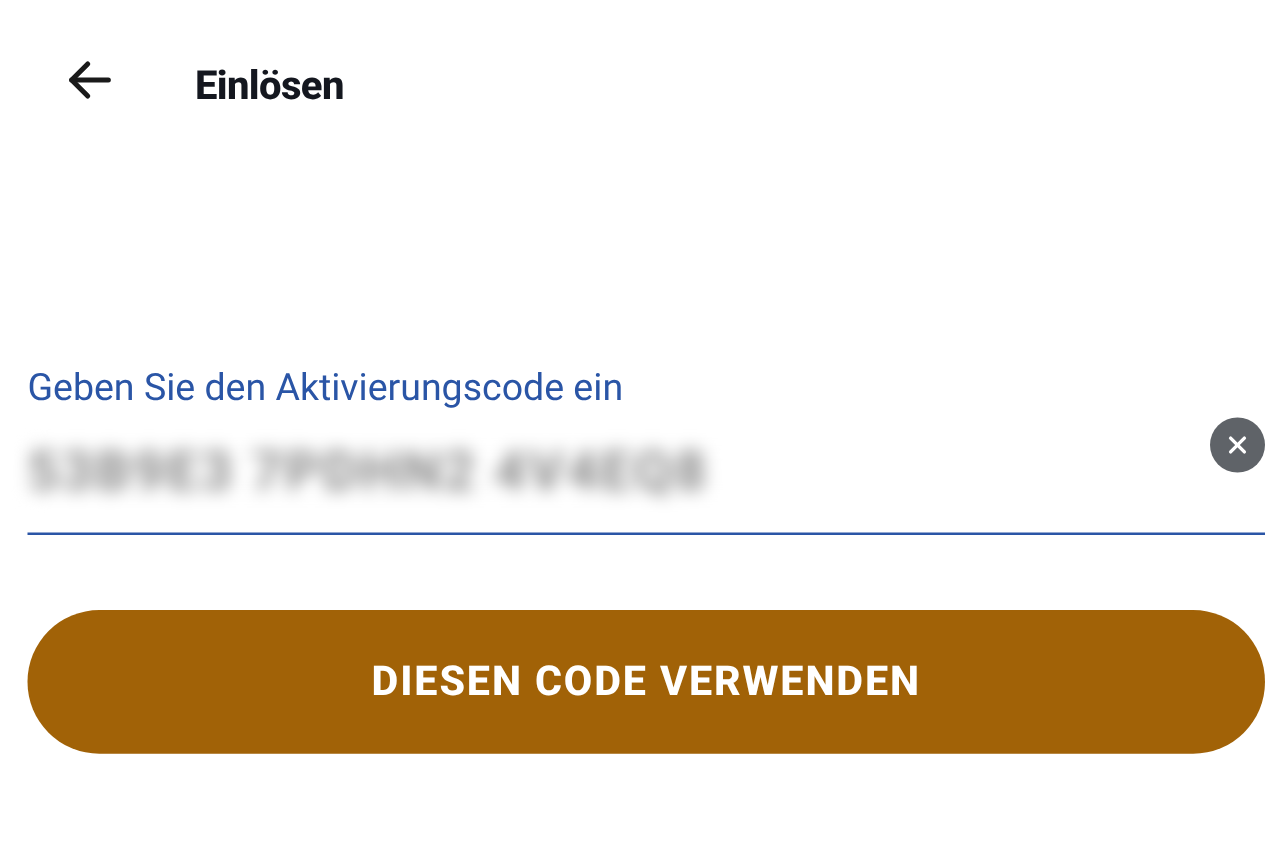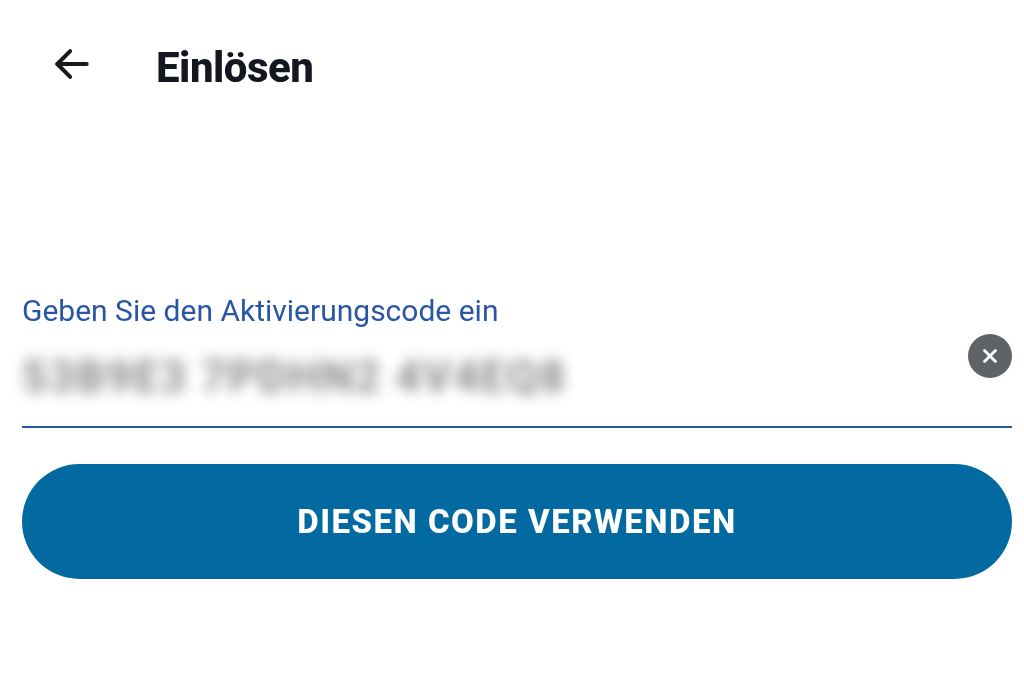--- a/index.html
+++ b/index.html
@@ -21,21 +21,21 @@
       gap: 62px;
     }
     .back-icon {
       font-size: 40px;
       font-weight: 400;
       color: #1a1a1a;
       cursor: pointer;
       line-height: 1;
     }
     .page-title {
-      font-size: 42px;
+      font-size: 32px;
       font-weight: 800;
       color: #14171f;
       letter-spacing: -0.5px;
     }
     .form-section {
       padding: 180px 12px 0 22px;
     }
     .input-label {
       font-size: 30px;
       font-weight: 400;
@@ -74,23 +74,23 @@
       margin-bottom: 18px;
       flex-shrink: 0;
       align-self: flex-start;
       transform: translateY(-12px);
     }
     .clear-icon svg {
       width: 22px;
       height: 22px;
     }
     .submit-button {
-      margin-top: 36px;
+      margin-top: 60px;
       width: 100%;
-      background: #0369a1;
+      background: #a16207;
       color: #ffffff;
       border: none;
       border-radius: 58px;
       padding: 38px 20px;
       font-size: 33px;
       font-weight: 800;
       letter-spacing: 1.5px;
       cursor: pointer;
       font-family: inherit;
     }

